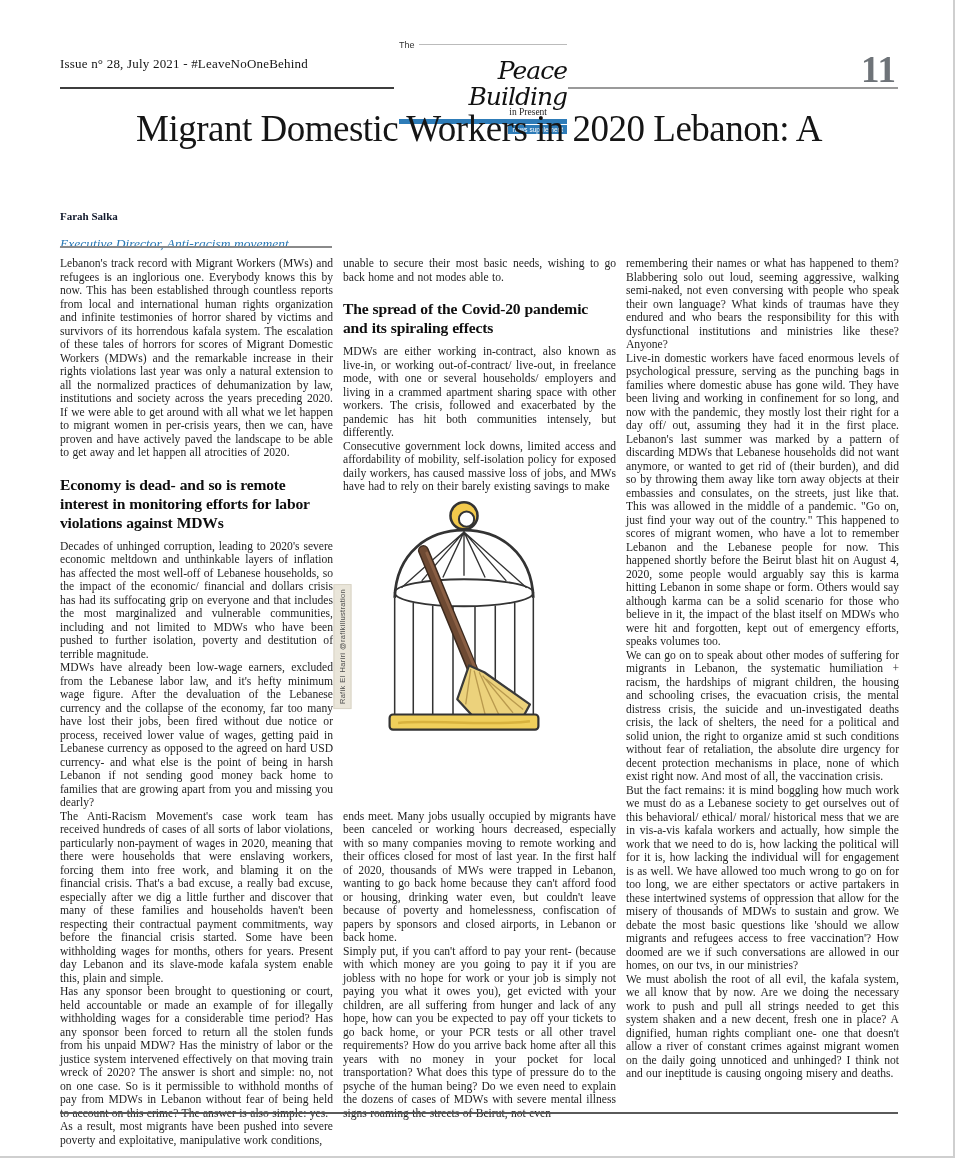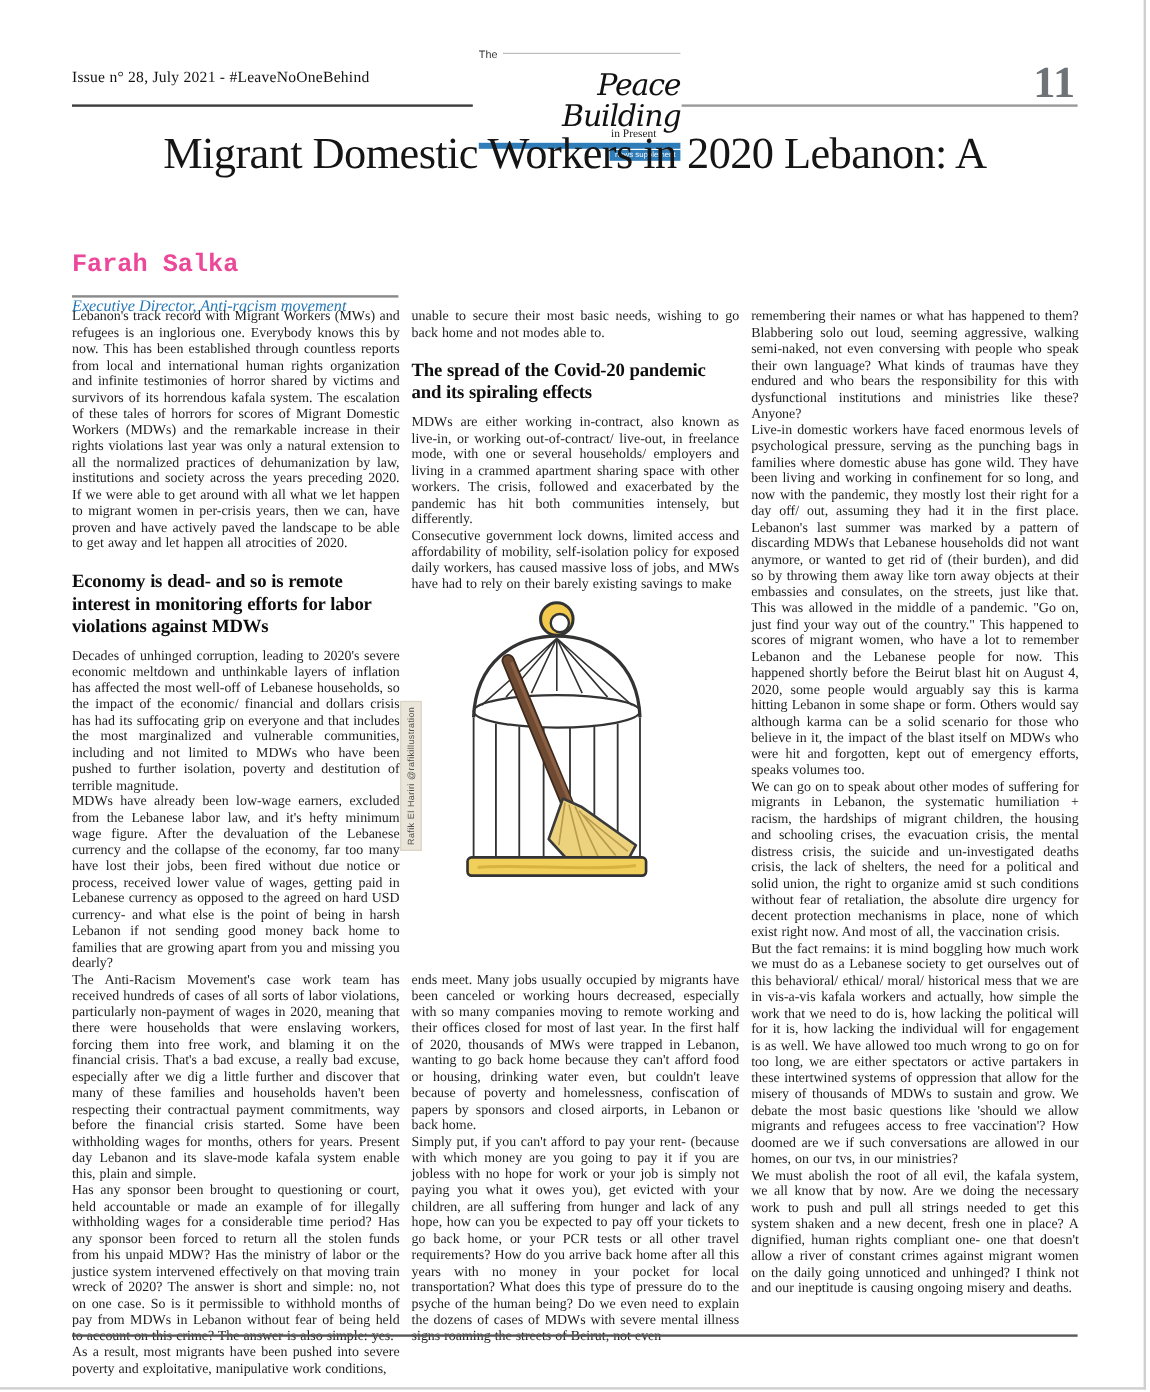--- a/index.html
+++ b/index.html
@@ -19,21 +19,21 @@
   #logo .big{font-family:"DejaVu Serif",serif;font-weight:normal;font-style:italic;
              font-size:25px;letter-spacing:-1px;color:#111;text-align:right;line-height:26px;margin-top:8px;}
   #logo .sub{font-size:9.5px;color:#222;text-align:right;padding-right:20px;margin-top:-3px;}
   #logo .bar{height:5px;background:#2e7cb8;margin-top:2px;}
   #logo .tagline{display:inline-block;float:right;background:#2e7cb8;color:#fff;
                  font-family:"Liberation Sans",sans-serif;font-size:6.5px;padding:1px 4px;margin-top:1px;}
   
   #title{position:absolute;left:60px;top:106px;width:838px;text-align:center;
          font-weight:normal;font-size:37px;line-height:45px;color:#151515;letter-spacing:-.5px;}
   #byline{position:absolute;left:60px;top:210px;width:273px;}
-  #byline .author{font-size:21px;font-weight:bold;color:#ec4899;font-family:Liberation Mono, monospace;}
+  #byline .author{font-size:11px;font-weight:bold;color:#0f172a;}
   #byline .role{font-size:13.5px;font-style:italic;color:#2878b5;margin-top:14px;}
   #byline-rule{left:60px;top:246px;width:272px;background:#8a8a8a;}
   
   .col{position:absolute;top:257px;width:273px;text-align:justify;
        font-size:11.6px;line-height:13.5px;color:#1e1e1e;word-spacing:.04em;}
   #col1{left:60px;} #col2{left:343px;} #col3{left:626px;}
   .col p{margin:0;}
   .col h3{font-size:15.6px;line-height:19px;margin:15px 0 8px 0;color:#0e0e0e;
           font-weight:bold;text-align:left;letter-spacing:-.2px;}
   

